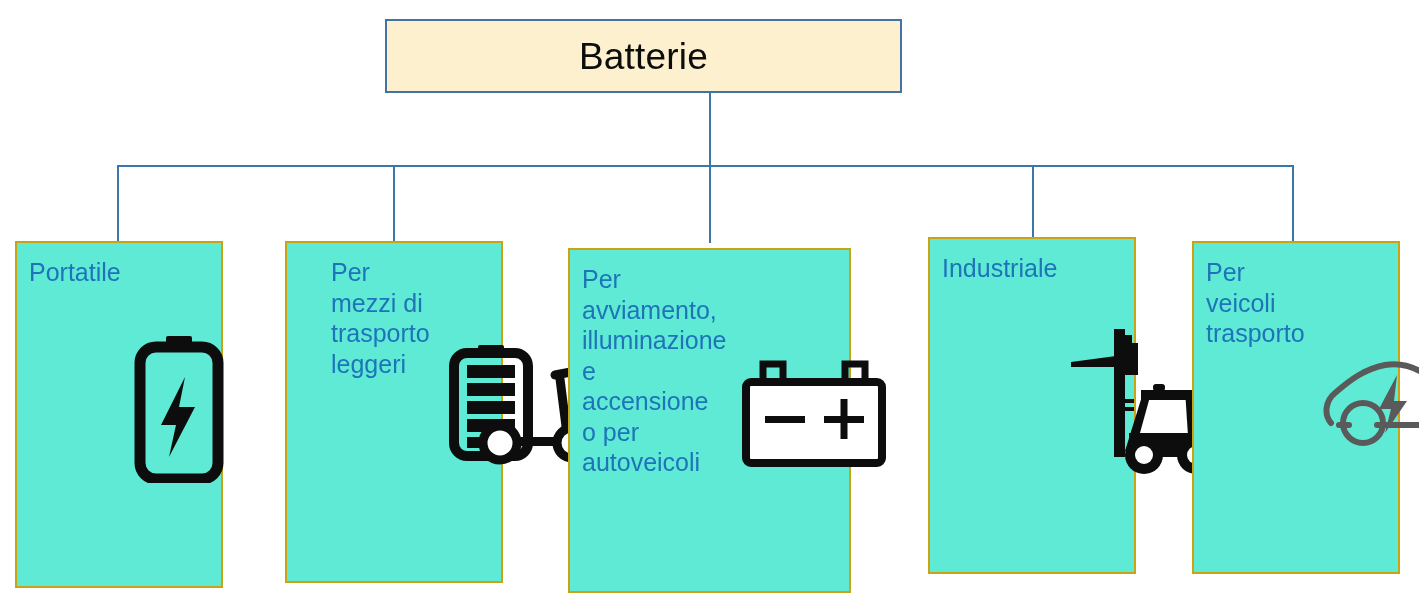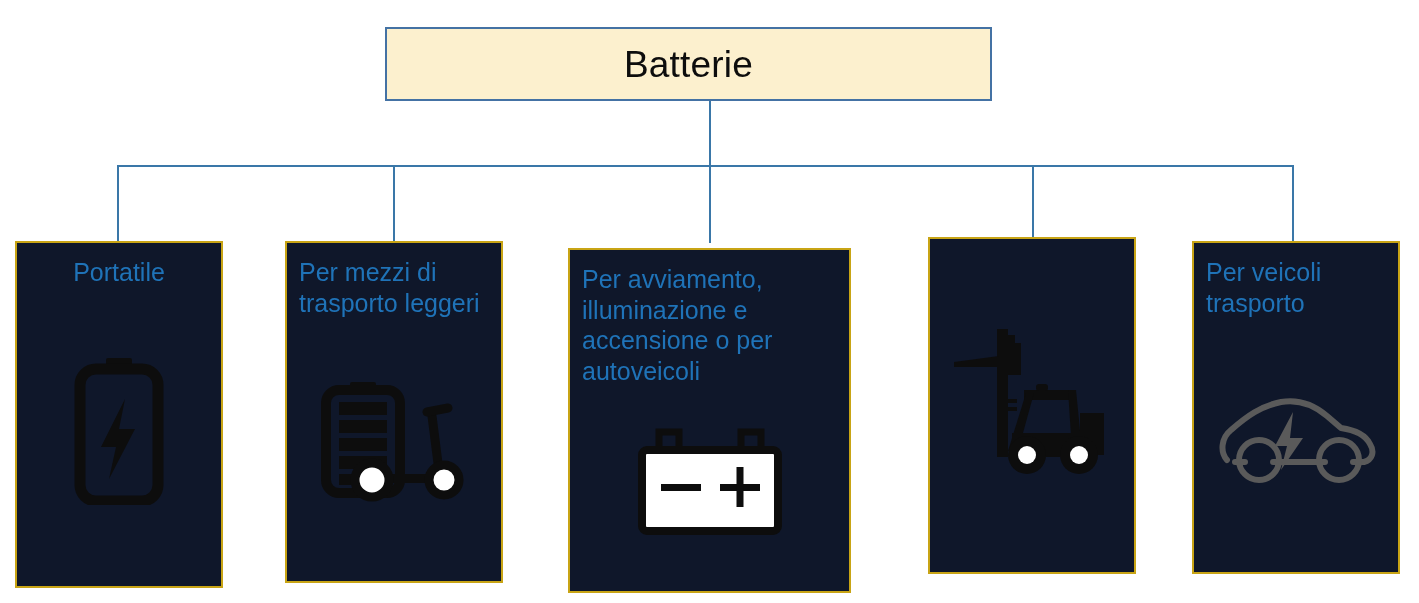--- a/index.html
+++ b/index.html
@@ -24,46 +24,46 @@
     position: absolute;
     background: #3a77a8;
   }
   .conn-v { width: 2px; }
   .conn-h { height: 2px; }
 
   
   .root-box {
     position: absolute;
     left: 385px;
-    top: 27px;
-    width: 607px;
+    top: 19px;
+    width: 517px;
     height: 74px;
     box-sizing: border-box;
     background: #fcf0ce;
     border: 2px solid #4472a4;
     display: flex;
     align-items: center;
     justify-content: center;
   }
   .root-label {
     font-size: 37px;
     color: #0d0d0d;
     font-weight: 400;
     letter-spacing: 0.2px;
     line-height: 1;
   }
 
   
   .child-box {
     position: absolute;
     box-sizing: border-box;
-    background: #0f172a;
+    background: #5eead4;
     border: 2px solid #c8a415;
     display: flex;
-    flex-direction: column;
+    flex-direction: row;
     align-items: stretch;
   }
   .child-label {
     color: #1f73b8;
     font-size: 25px;
     line-height: 1.22;
     padding: 14px 12px 0 12px;
     text-align: left;
     white-space: pre-line;
   }
@@ -100,21 +100,21 @@
       <span>
         <svg width="92" height="150" viewBox="0 0 92 150" aria-hidden="true">
           <rect x="33" y="3" width="26" height="13" rx="2" fill="#0d0d0d"></rect>
           <rect x="7" y="14" width="78" height="132" rx="16" ry="16" fill="none" stroke="#0d0d0d" stroke-width="11"></rect>
           <path d="M52 44 L28 92 L43 92 L36 124 L62 74 L46 74 Z" fill="#0d0d0d"></path>
         </svg>
       </span>
     </div>
   </div>
 
-  <div class="child-box" style="left:285px; top:241px; width:218px; height:342px;">
+  <div class="child-box" style="left:285px; top:241px; width:218px; height:342px;padding-left:32px;">
     <div class="child-label">Per mezzi di trasporto leggeri</div>
     <div class="icon-wrap">
       <span>
         <svg width="160" height="125" viewBox="0 0 160 125" aria-hidden="true">
 
           <rect x="36" y="2" width="26" height="10" rx="2" fill="#0d0d0d"></rect>
 
           <rect x="12" y="10" width="74" height="103" rx="13" ry="13" fill="none" stroke="#0d0d0d" stroke-width="10"></rect>
 
           <rect x="25" y="22" width="48" height="13" fill="#0d0d0d"></rect>
@@ -151,20 +151,21 @@
           <rect x="26" y="57" width="40" height="7" fill="#0d0d0d"></rect>
 
           <rect x="85" y="57" width="40" height="7" fill="#0d0d0d"></rect>
           <rect x="101.5" y="40" width="7" height="40" fill="#0d0d0d"></rect>
         </svg>
       </span>
     </div>
   </div>
 
   <div class="child-box" style="left:928px; top:237px; width:208px; height:337px;">
+    <div class="child-label centered">Industriale</div>
     <div class="icon-wrap">
       <span>
         <svg width="160" height="155" viewBox="0 0 160 155" aria-hidden="true">
           <g fill="#0d0d0d">
 
             <rect x="45" y="8" width="11" height="128"></rect>
             <rect x="56" y="14" width="7" height="40"></rect>
             <rect x="63" y="22" width="6" height="32"></rect>
 
             <path d="M2 41 L47 35 L47 46 L2 46 Z"></path>

